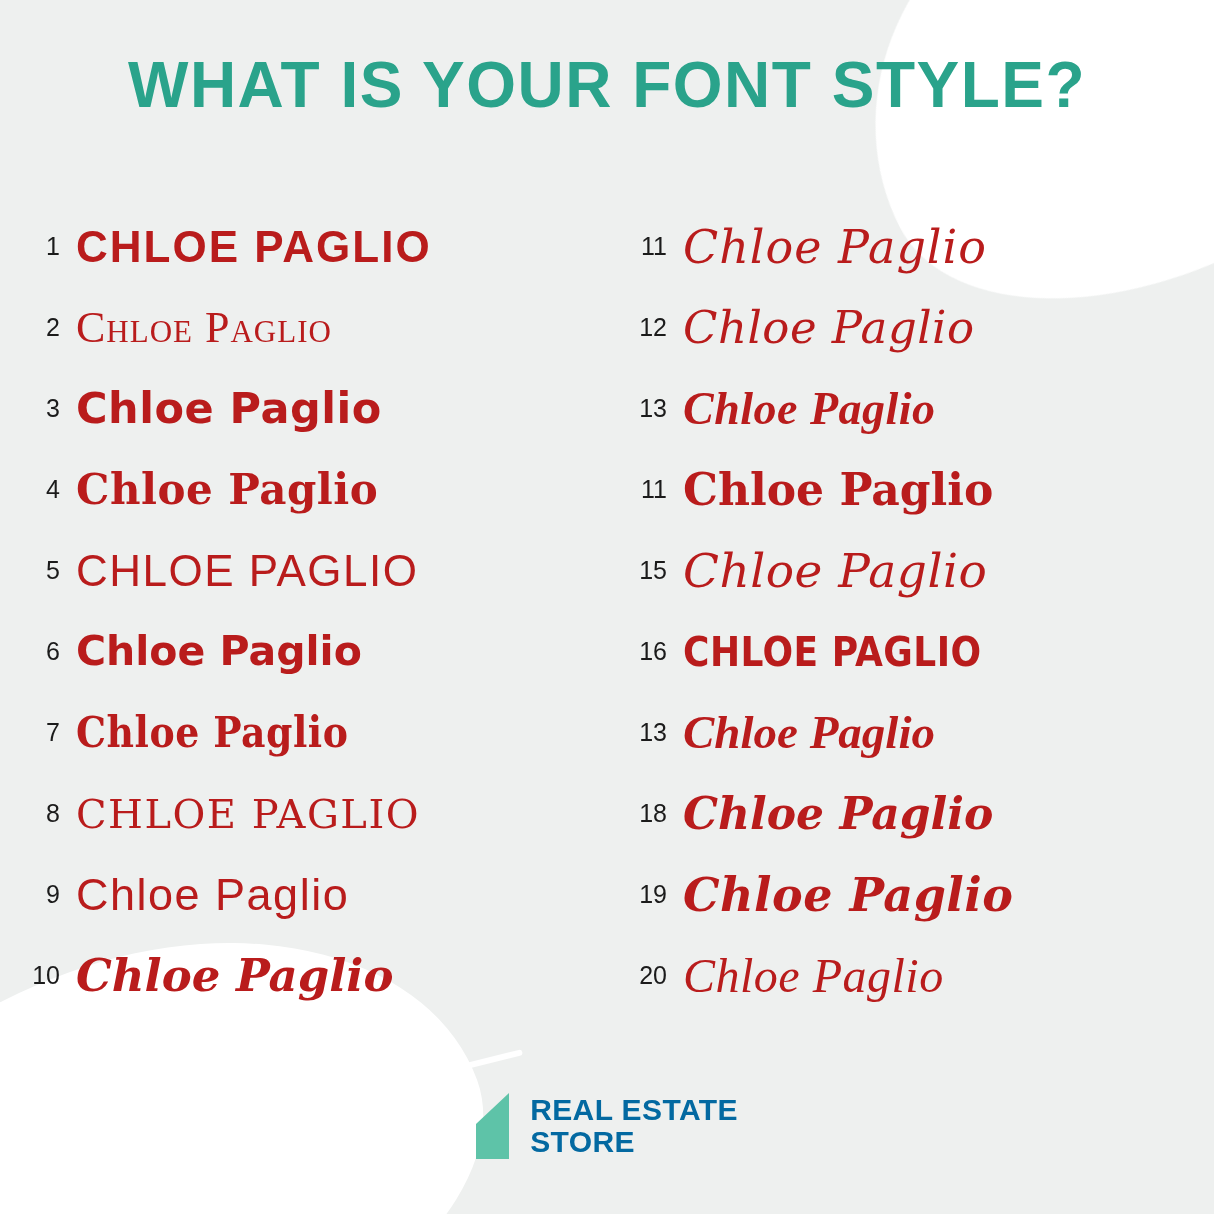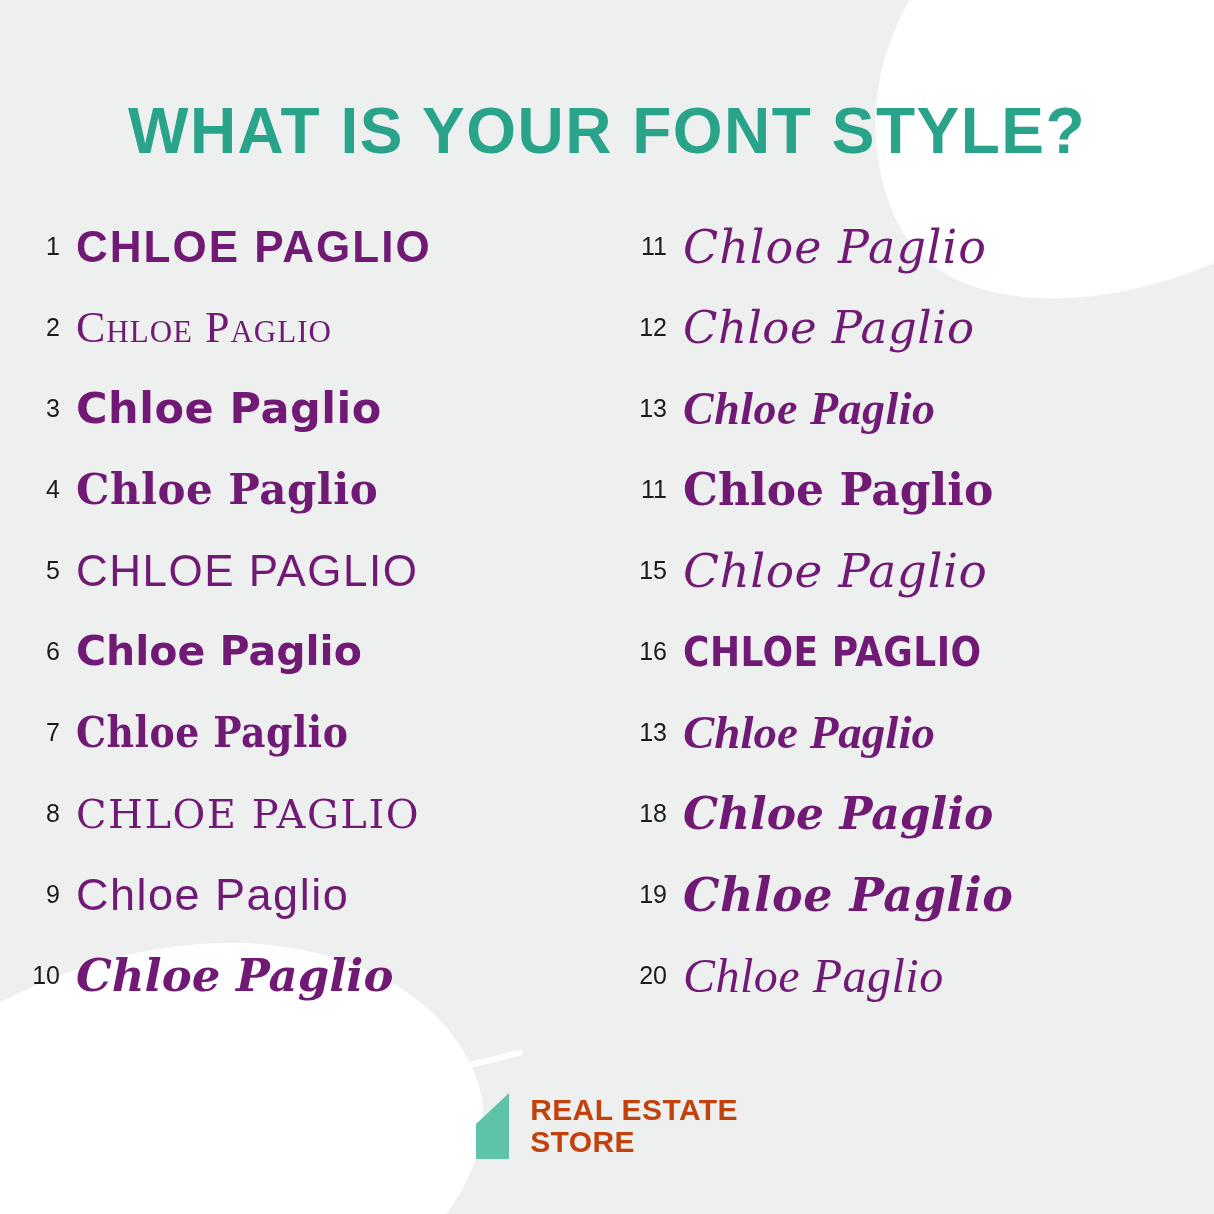--- a/index.html
+++ b/index.html
@@ -75,21 +75,20 @@
     left: 0;
     width: 100%;
     text-align: center;
     font-family: "Liberation Sans", sans-serif;
     font-weight: 700;
     font-size: 64px;
     letter-spacing: 1.5px;
     color: #2aa38b;
     white-space: nowrap;
     z-index: 4;
-    margin-top: 46px;
   }
 
   
   #lists {
     position: absolute;
     top: 206px;
     left: 0;
     width: 1214px;
     display: flex;
     z-index: 3;
@@ -110,21 +109,21 @@
     padding-right: 16px;
     font-family: "Liberation Sans", sans-serif;
     font-size: 25px;
     font-weight: 400;
     color: #1b1b1b;
     letter-spacing: 0px;
     line-height: 1;
   }
   .sample {
     flex: 1 1 auto;
-    color: #701a75;
+    color: #b91c1c;
     white-space: nowrap;
     line-height: 1;
     overflow: visible;
   }
 
   
   .f1  { font-family:"Liberation Sans",sans-serif; font-weight:700; font-size:44px; letter-spacing:2px; text-transform:uppercase; }
   .f2  { font-family:"Liberation Serif",serif;     font-weight:400; font-size:44px; letter-spacing:1px; font-variant:small-caps; }
   .f3  { font-family:"DejaVu Sans",sans-serif;     font-weight:700; font-size:43px; letter-spacing:0.5px; }
   .f4  { font-family:"DejaVu Serif",serif;         font-weight:700; font-size:42px; letter-spacing:0.5px; }
@@ -165,21 +164,21 @@
   }
   #logo-text {
     display: flex;
     flex-direction: column;
     justify-content: center;
     font-family: "Liberation Sans", sans-serif;
     font-weight: 700;
     font-size: 30px;
     line-height: 1.08;
     letter-spacing: 0.4px;
-    color: #c2410c;
+    color: #0369a1;
   }
 </style>
 </head>
 <body>
 
 <div id="poster">
 
   <div class="brush" id="brush-tr"></div>
   <div class="brush" id="brush-tr2"></div>
   <div class="brush" id="brush-bl"></div>

